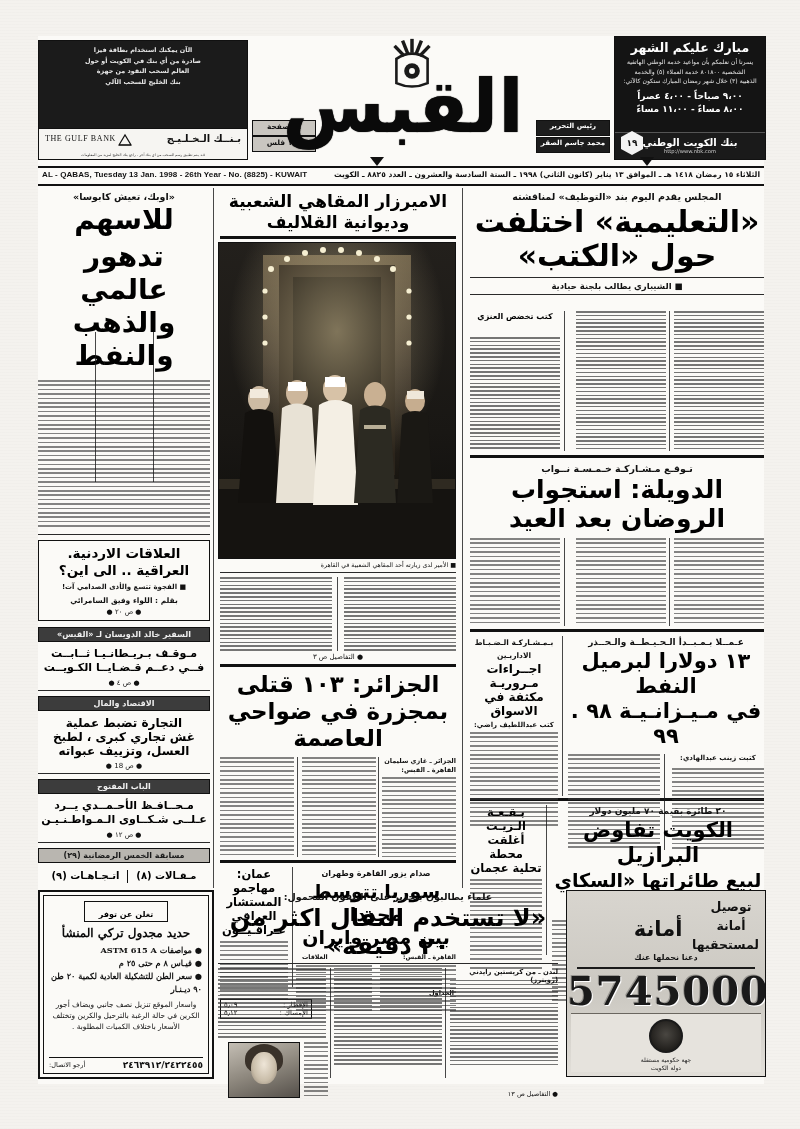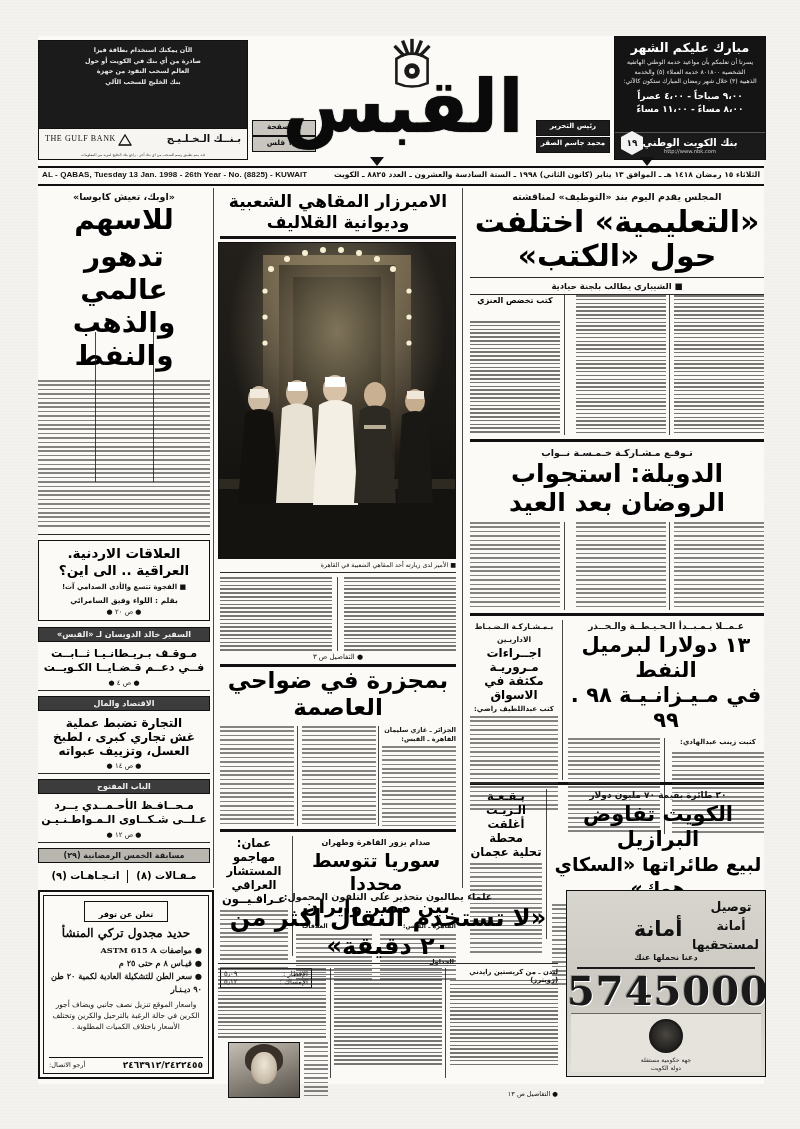--- a/index.html
+++ b/index.html
@@ -341,21 +341,21 @@
       <div class="secbar" style="margin-top:6px;">السفير خالد الدويسان لـ «القبس»</div>
       <div class="hl-xs" style="margin-top:5px;letter-spacing:1.4px;">مـوقـف بـريـطانـيـا ثــابــت</div>
       <div class="hl-xs" style="letter-spacing:1.4px;">فــي دعــم قـضـايــا الكـويــت</div>
       <div class="refline" style="margin-top:4px;">● ص ٤ ●</div>
       <div class="thin" style="margin-top:3px;"></div>
 
       <div class="secbar" style="margin-top:5px;">الاقتصاد والمال</div>
       <div class="hl-xs" style="margin-top:5px;font-size:12px;">التجارة تضبط عملية</div>
       <div class="hl-xs" style="font-size:12px;">غش تجاري كبرى ، لطبخ</div>
       <div class="hl-xs" style="font-size:12px;text-align:center;">العسل، وتزييف عبواته</div>
-      <div class="refline" style="margin-top:4px;">● ص ١٤ ●</div>
+      <div class="refline" style="margin-top:4px;">● ص 18 ●</div>
       <div class="thin" style="margin-top:3px;"></div>
 
       <div class="secbar" style="margin-top:5px;">الباب المفتوح</div>
       <div class="hl-xs" style="margin-top:5px;letter-spacing:1.3px;">مـحــافـظ الأحـمــدي يــرد</div>
       <div class="hl-xs" style="letter-spacing:1.3px;">عـلــى شـكــاوى الـمـواطـنـيـن</div>
       <div class="refline" style="margin-top:4px;">● ص ١٢ ●</div>
       <div class="thin" style="margin-top:3px;"></div>
 
       <div class="secbar lt" style="margin-top:5px;">مسابقة الخمس الرمضانية (٢٩)</div>
 
@@ -443,20 +443,21 @@
       <div class="thin" style="margin-top:2px;"></div>
 
       <div style="position:relative;margin-top:4px;height:74px;">
         <div class="body-lines dense" style="position:absolute;right:0;top:0;width:112px;height:74px;"></div>
         <div class="body-lines dense" style="position:absolute;left:0;top:0;width:112px;height:74px;"></div>
         <div class="vrule" style="left:117px;top:0;height:74px;"></div>
       </div>
       <div class="refline" style="margin-top:2px;">● التفاصيل ص ٣</div>
       <div class="thick" style="margin-top:3px;"></div>
 
+      <div class="hl-lg" style="margin-top:4px;">الجزائر: ١٠٣ قتلى</div>
       <div class="hl-lg">بمجزرة في ضواحي العاصمة</div>
 
       <div style="position:relative;margin-top:5px;height:100px;">
         <div class="byline" style="position:absolute;right:0;top:0;width:74px;text-align:right;font-size:6.5px;line-height:9px;">
           <span>الجزائر ـ غازي سليمان</span><br><span>القاهرة ـ القبس:</span>
         </div>
         <div class="body-lines" style="position:absolute;right:0;top:20px;width:74px;height:80px;"></div>
         <div class="body-lines" style="position:absolute;right:80px;top:0;width:74px;height:100px;"></div>
         <div class="body-lines" style="position:absolute;left:0;top:0;width:74px;height:100px;"></div>
         <div class="vrule" style="right:77px;top:0;height:100px;"></div>
@@ -503,21 +504,21 @@
     </div>
 
     <div style="position:absolute;left:432px;top:0;width:294px;">
       <div class="kicker" style="margin-top:2px;">المجلس يقدم اليوم بند «التوظيف» لمناقشته</div>
       <div class="hl-xl" style="font-size:30px;line-height:34px;margin-top:2px;">«التعليمية» اختلفت</div>
       <div class="hl-xl" style="font-size:30px;line-height:34px;letter-spacing:2px;">حول «الكتب»</div>
       <div class="thin" style="margin-top:4px;"></div>
       <div class="subhead" style="margin-top:3px;">■ الشيباري يطالب بلجنة حيادية</div>
       <div class="thin" style="margin-top:3px;"></div>
 
-      <div style="position:relative;margin-top:0;height:140px;">
+      <div style="position:relative;margin-top:16px;height:140px;">
         <div class="body-lines dense" style="position:absolute;right:0;top:0;width:90px;height:140px;"></div>
         <div class="body-lines dense" style="position:absolute;right:98px;top:0;width:90px;height:140px;"></div>
         <div class="hl-xs" style="position:absolute;left:0;top:0;width:90px;font-size:8px;line-height:11px;">كتب تخضص العنزي</div>
         <div class="body-lines dense" style="position:absolute;left:0;top:26px;width:90px;height:114px;"></div>
         <div class="vrule" style="right:94px;top:0;height:140px;"></div>
         <div class="vrule" style="left:94px;top:0;height:140px;"></div>
       </div>
       <div class="thick" style="margin-top:4px;"></div>
 
       <div class="kicker" style="margin-top:4px;letter-spacing:1.5px;">تـوقـع مـشـاركـة خـمـسـة نــواب</div>

